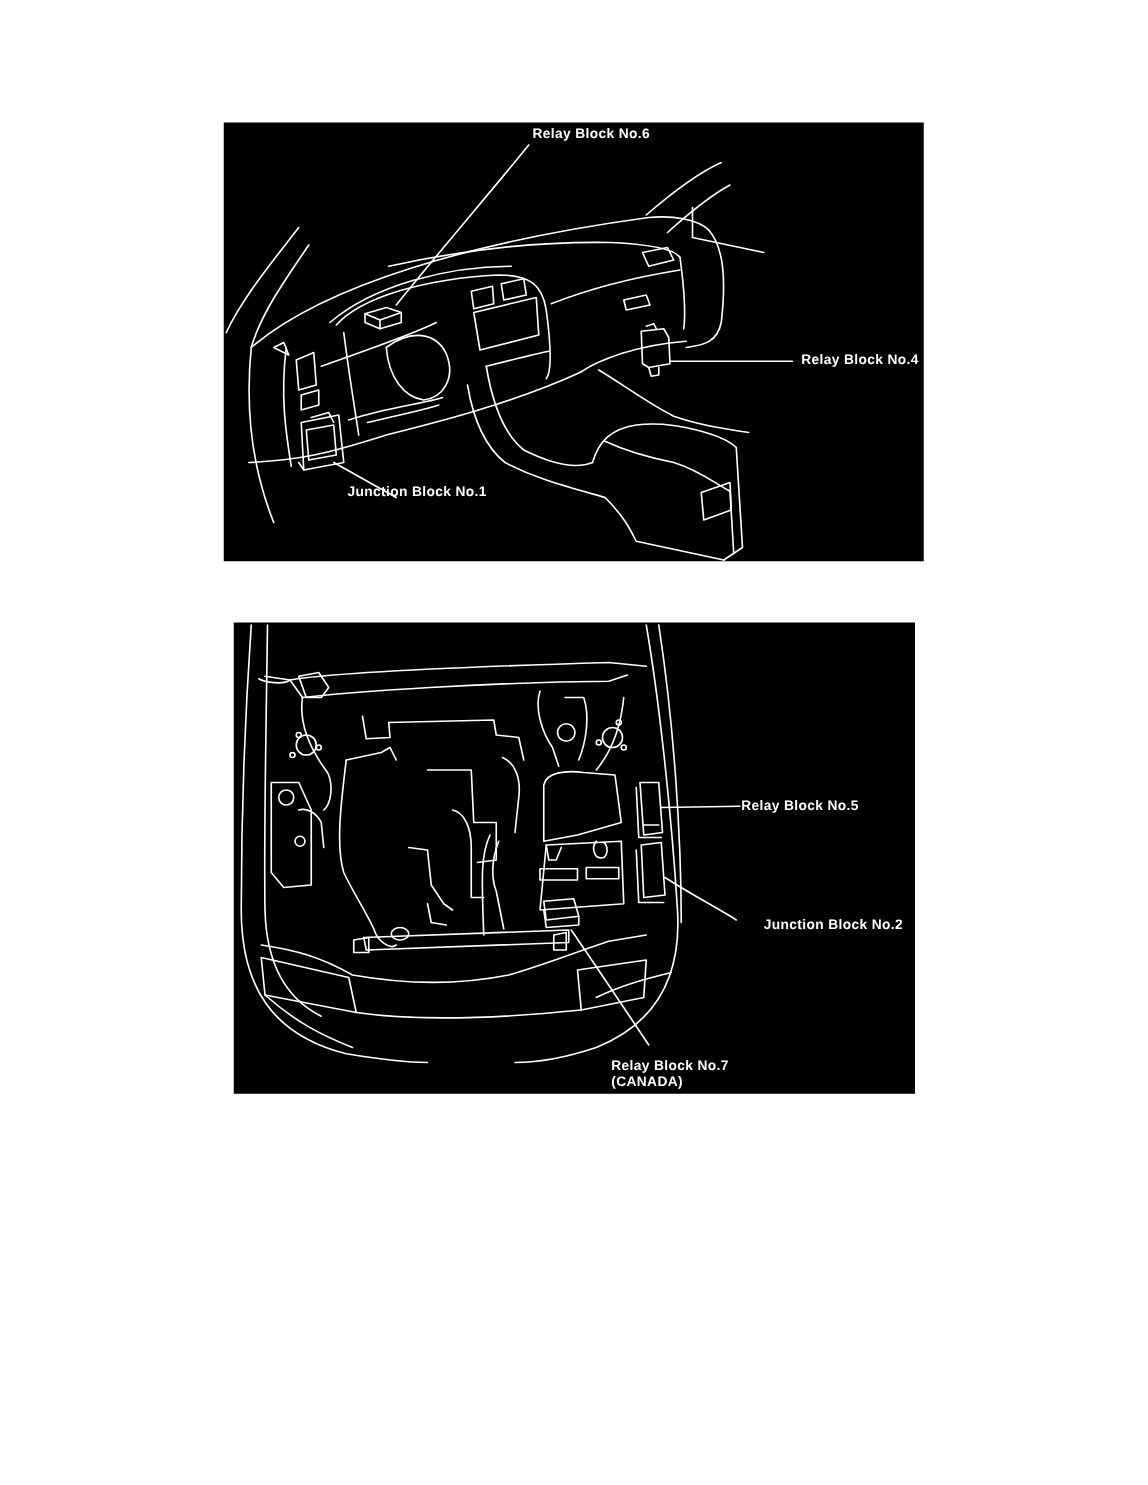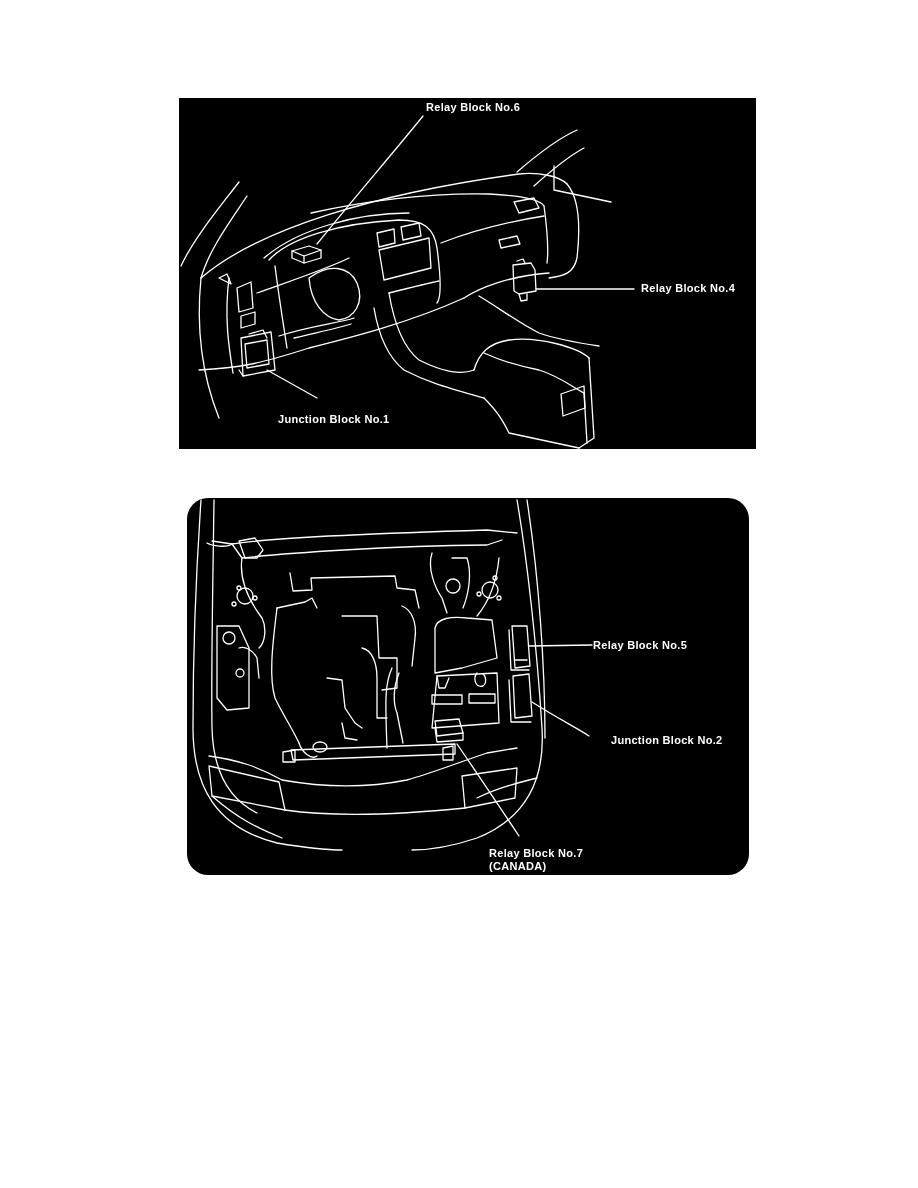--- a/index.html
+++ b/index.html
@@ -1,19 +1,19 @@
 <!DOCTYPE html>
 <html><head>
 <meta charset="utf-8">
 <style>
   html, body { margin:0; padding:0; background:#ffffff; }
   body { width:918px; height:1188px; position:relative; overflow:hidden; }
-  .panel { position:absolute; background:#000000; overflow:hidden;padding-left:17px; }
+  .panel { position:absolute; background:#000000; overflow:hidden; }
   #panel-dash { left:179px; top:98px; width:560px; height:351px; }
-  #panel-engine { left:187px; top:498px; width:545px; height:377px;border-radius:21px; }
+  #panel-engine { left:187px; top:498px; width:545px; height:377px; }
   .panel svg { position:absolute; left:0; top:0; }
   .panel svg .ln { fill:none; stroke:#ffffff; stroke-width:1.3; stroke-linejoin:round; stroke-linecap:round; }
   .label { position:absolute; color:#ffffff; font-family:"Liberation Sans", sans-serif;
            font-size:11px; font-weight:bold; letter-spacing:0.3px; white-space:nowrap; line-height:13px; }
 </style>
 </head>
 <body>
 
 <div id="panel-dash" class="panel">
   <svg width="560" height="351" viewBox="0 0 560 351">
@@ -80,21 +80,21 @@
     <path class="ln" d="M334,167 L352,165 L356,172 L357,193 L340,196 L335,193 Z"></path>
     <path class="ln" d="M338,163 L344,161 L346,165"></path>
     <path class="ln" d="M340,196 L342,203 L348,202 L348,196"></path>
 
     <path class="ln" d="M244,18 C210,60 175,100 138,146"></path>
     <path class="ln" d="M357,191 L455,191"></path>
     <path class="ln" d="M88,272 L138,300"></path>
   </svg>
   <span class="label" style="left:247px; top:3px;">Relay Block No.6</span>
   <span class="label" style="left:462px; top:184px;">Relay Block No.4</span>
-  <span class="label" style="left:99px; top:290px;margin-top:25px;">Junction Block No.1</span>
+  <span class="label" style="left:99px; top:290px;">Junction Block No.1</span>
 </div>
 
 <div id="panel-engine" class="panel">
   <svg width="545" height="377" viewBox="0 0 545 377">
 
     <path class="ln" d="M14,2 C10,60 6,150 6,230 C6,290 30,330 90,345 C120,350 140,352 155,352"></path>
     <path class="ln" d="M27,2 C26,80 24,170 25,230 C26,270 40,300 70,315"></path>
     <path class="ln" d="M330,2 C340,60 350,150 355,230 C358,280 340,320 290,340 C260,350 240,352 225,352"></path>
     <path class="ln" d="M340,2 C352,80 358,170 358,240"></path>
 

